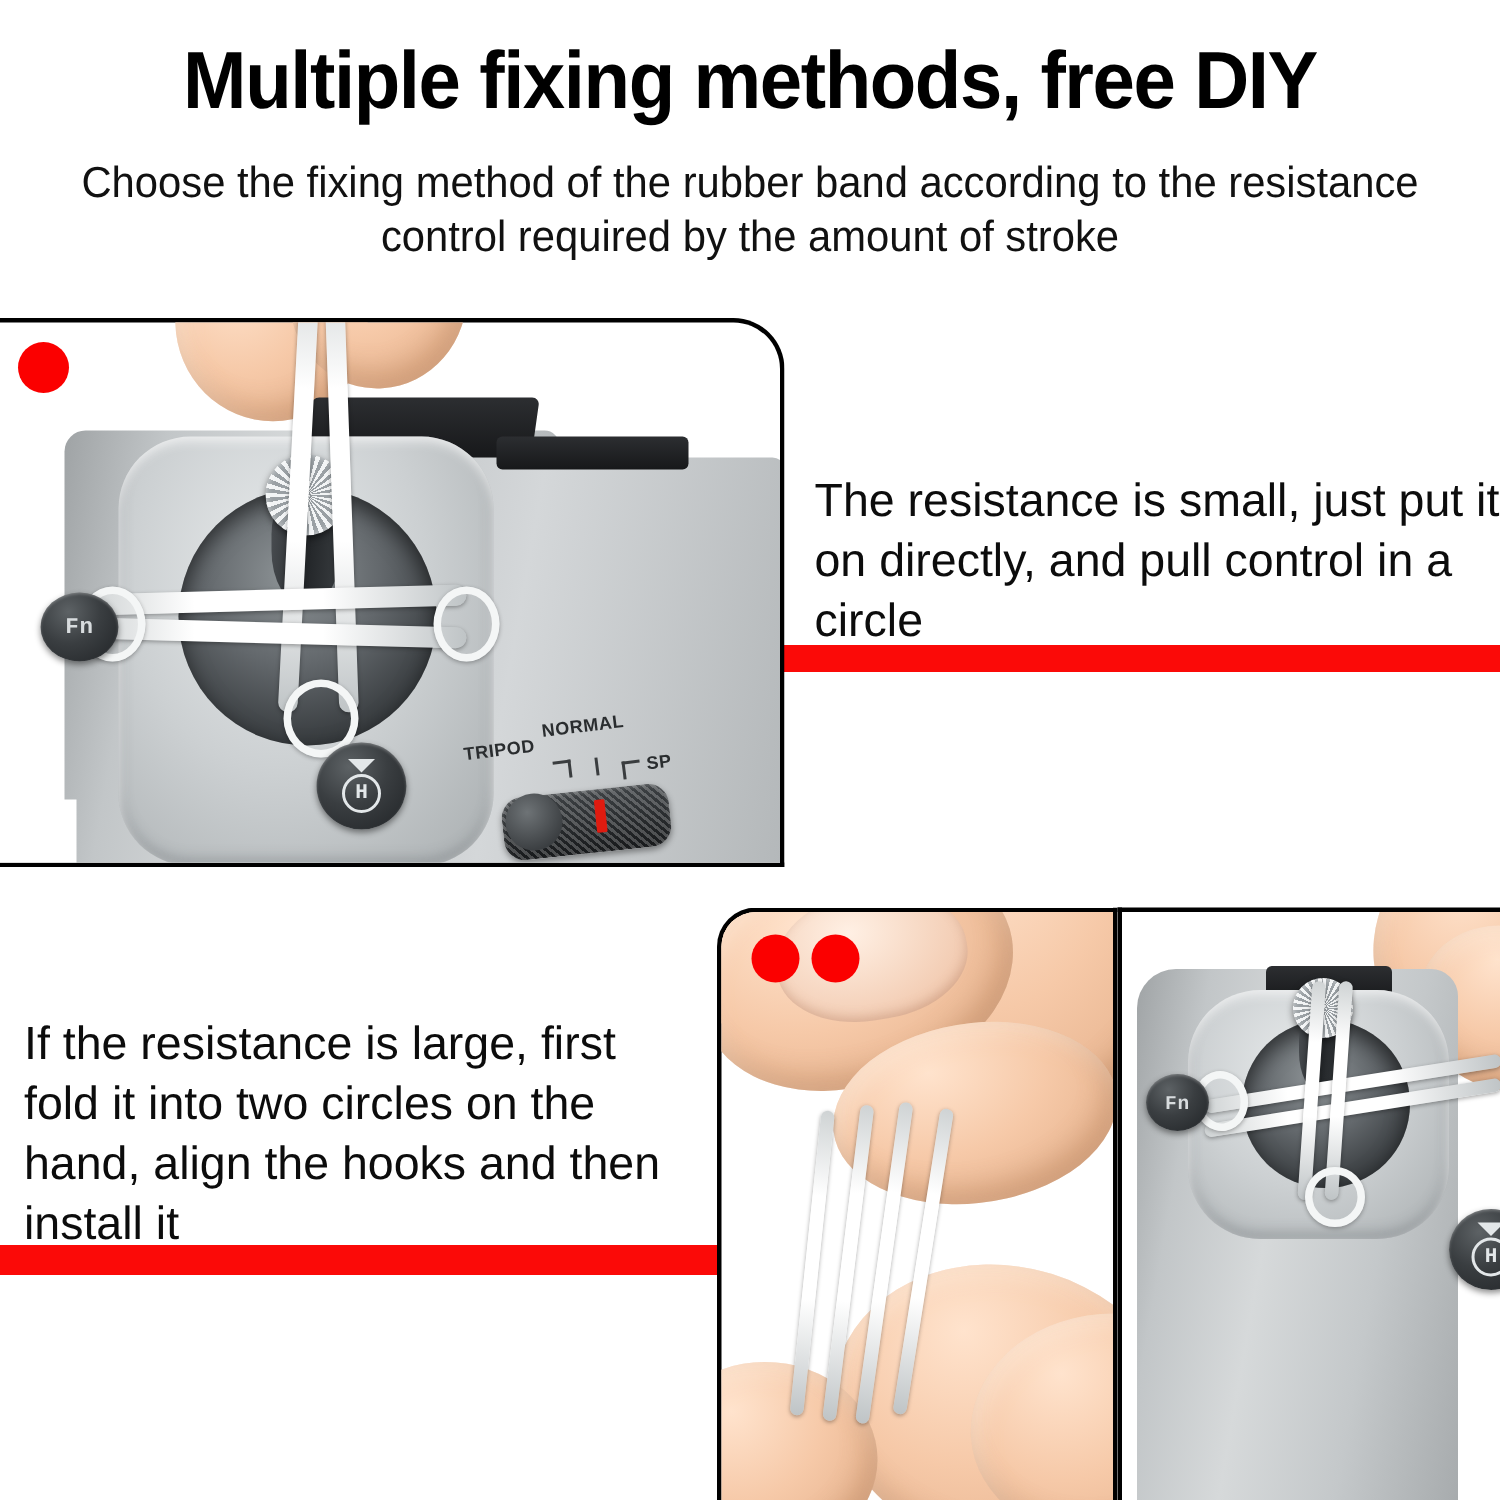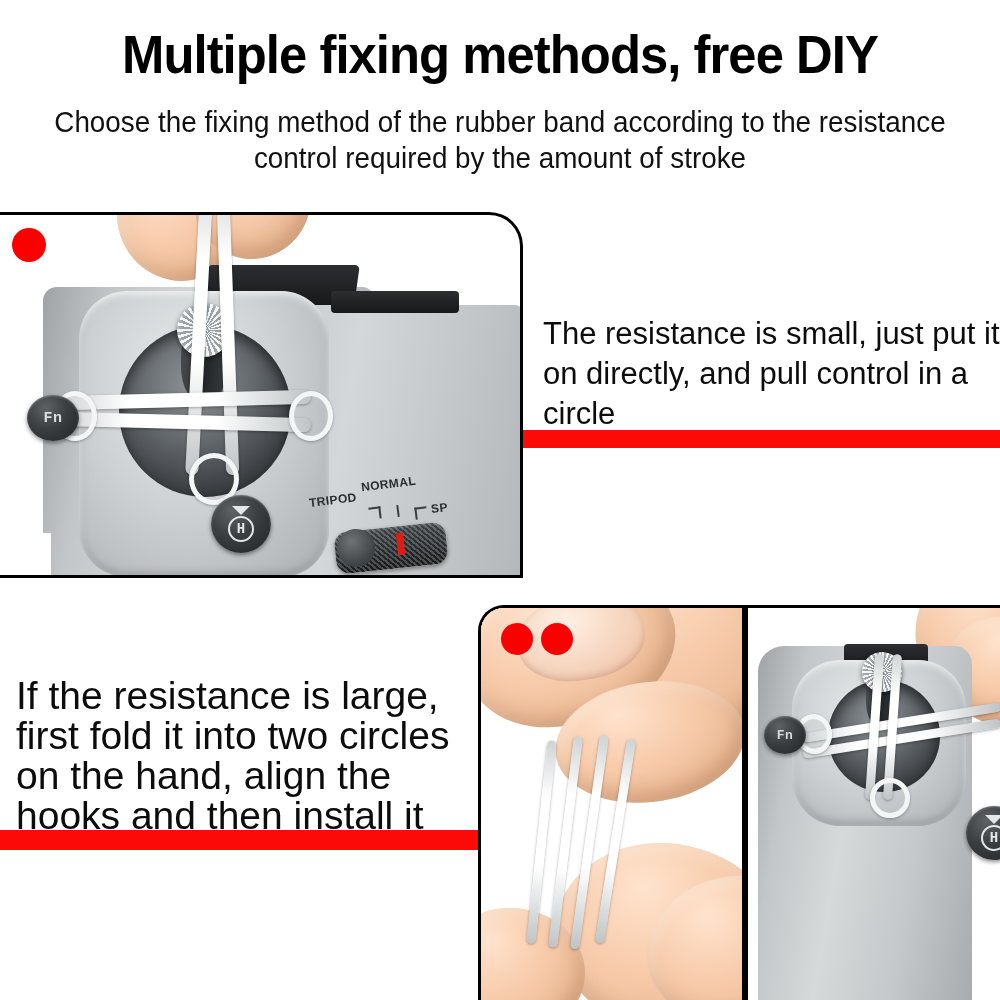--- a/index.html
+++ b/index.html
@@ -49,21 +49,21 @@
   
   .redbar{position:absolute;background:#fb0a08;}
   .redbar-top{left:520px;top:430px;width:480px;height:18px;}
   .redbar-bottom{left:0;top:830px;width:478px;height:20px;}
 
   
   .caption{position:absolute;color:#0c0c0c;font-weight:400;}
   .caption-1{left:543px;top:314px;width:460px;
              font-size:31px;line-height:40px;}
   .caption-2{left:16px;top:676px;width:452px;
-             font-size:39px;line-height:40px;}
+             font-size:31px;line-height:40px;}
 
   
   .dot{position:absolute;border-radius:50%;background:#fb0000;}
 
   
   .ph{position:absolute;inset:0;}
 
   
   .finger{position:absolute;background:
       radial-gradient(ellipse at 35% 25%, #ffe3cd 0%, #f6c9a8 45%, #e0a982 100%);

